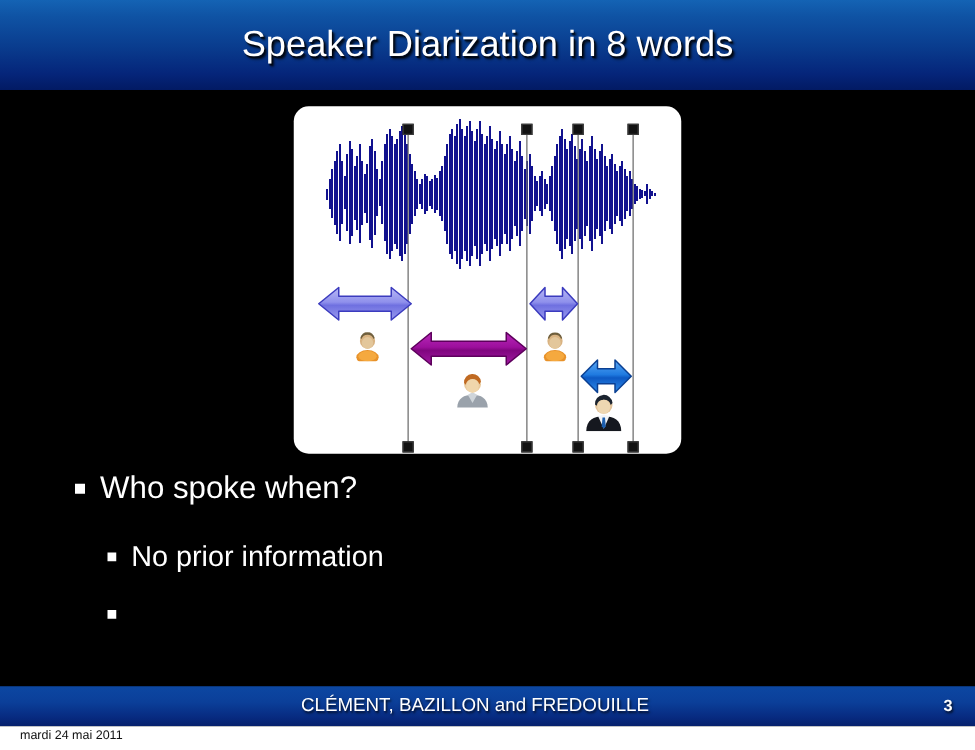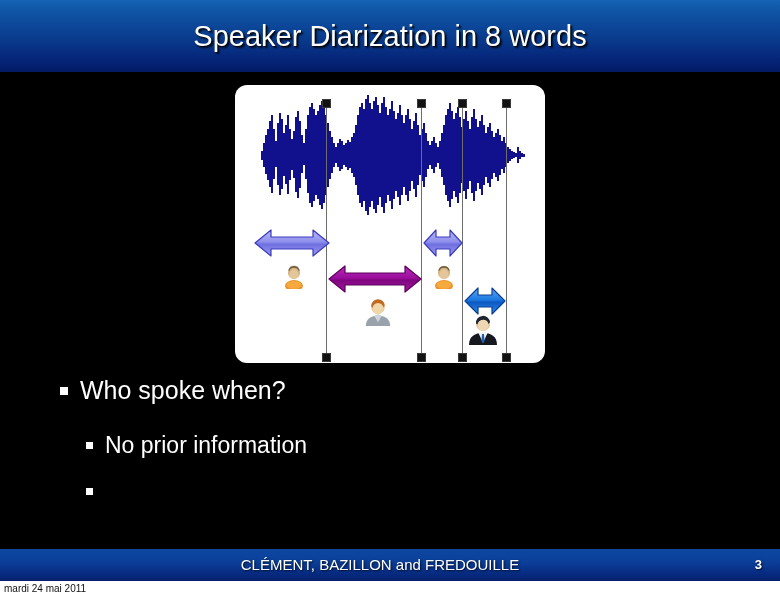--- a/index.html
+++ b/index.html
@@ -160,21 +160,21 @@
   #notes-strip {
     position: absolute;
     left: 0;
     top: 581px;
     width: 780px;
     height: 19px;
     background: #ffffff;
   }
   #notes-date {
     position: absolute;
-    left: 4px;
+    left: 16px;
     top: 583px;
     color: #111111;
     font-size: 10px;
     font-family: "Liberation Sans", sans-serif;
     white-space: nowrap;
   }
 </style>
 </head>
 <body>
 

